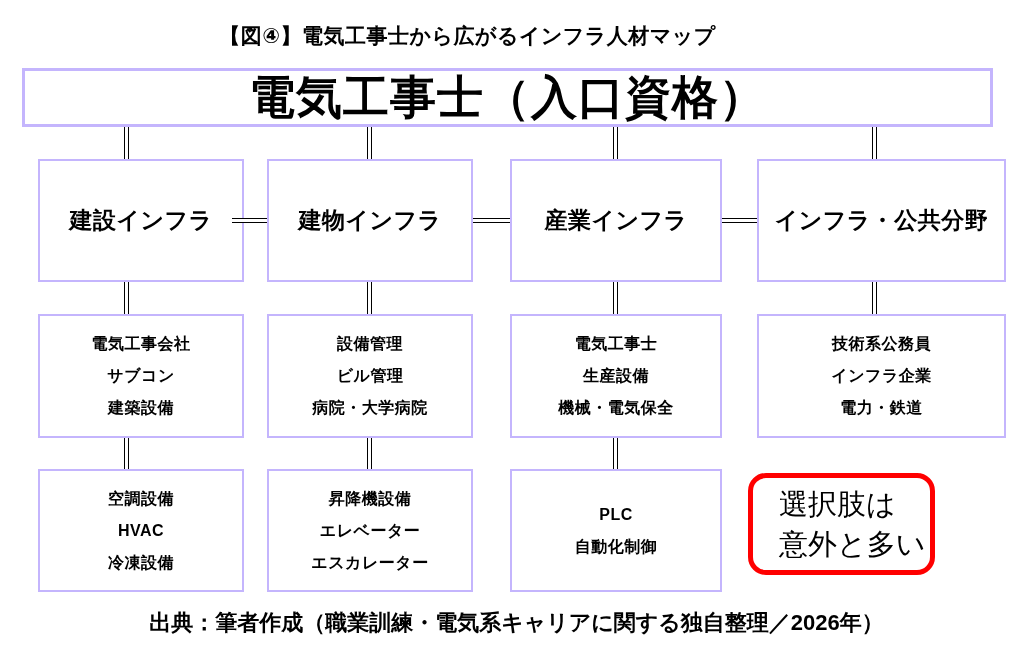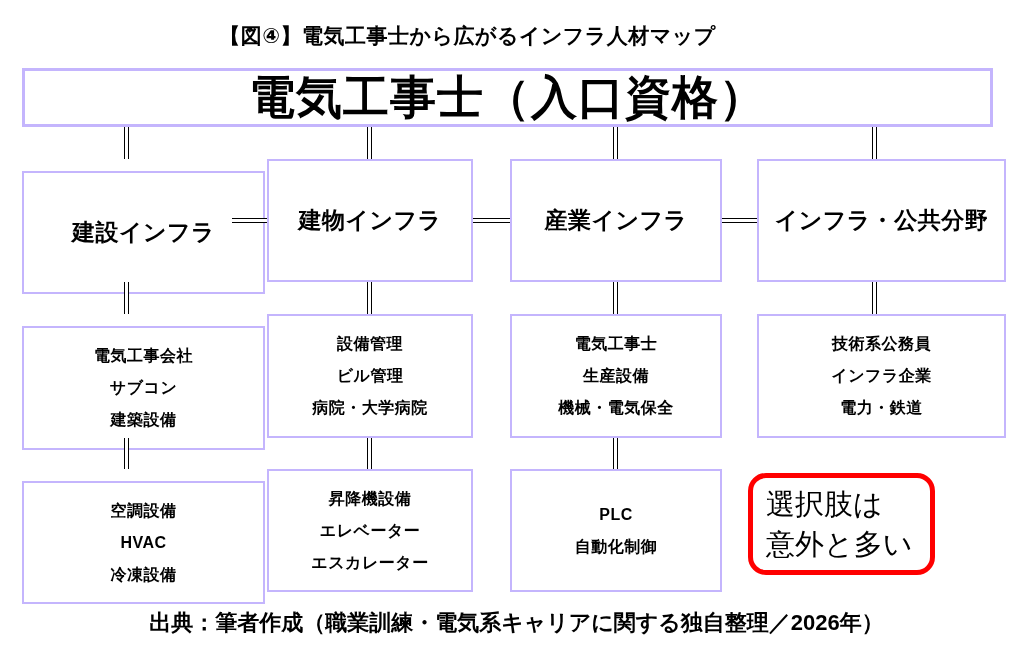--- a/index.html
+++ b/index.html
@@ -41,21 +41,21 @@
     left: 22px;
     top: 68px;
     width: 971px;
     height: 59px;
     border-width: 3px;
     font-size: 46px;
     font-weight: bold;
     letter-spacing: 1px;
   }
   
-  .c1 { left: 22px;  width: 243px; margin-top: 12px; }
+  .c1 { left: 38px;  width: 206px; }
   .c2 { left: 267px; width: 206px; }
   .c3 { left: 510px; width: 212px; }
   .c4 { left: 757px; width: 249px; }
   
   .row-cat { top: 159px; height: 123px; }
   .row-mid { top: 314px; height: 124px; }
   .row-bot { top: 469px; height: 123px; }
 
   .cat-box {
     font-size: 23px;
@@ -74,21 +74,21 @@
     left: 748px;
     top: 473px;
     width: 187px;
     height: 102px;
     border: 5px solid #ff0000;
     border-radius: 18px;
     background: #ffffff;
     display: flex;
     flex-direction: column;
     justify-content: center;
-    padding-left: 13px;
+    padding-left: 26px;
     font-size: 29px;
     font-weight: 400;
     line-height: 40px;
     text-align: left;
   }
   .source {
     position: absolute;
     left: 0;
     top: 608px;
     width: 1017px;

